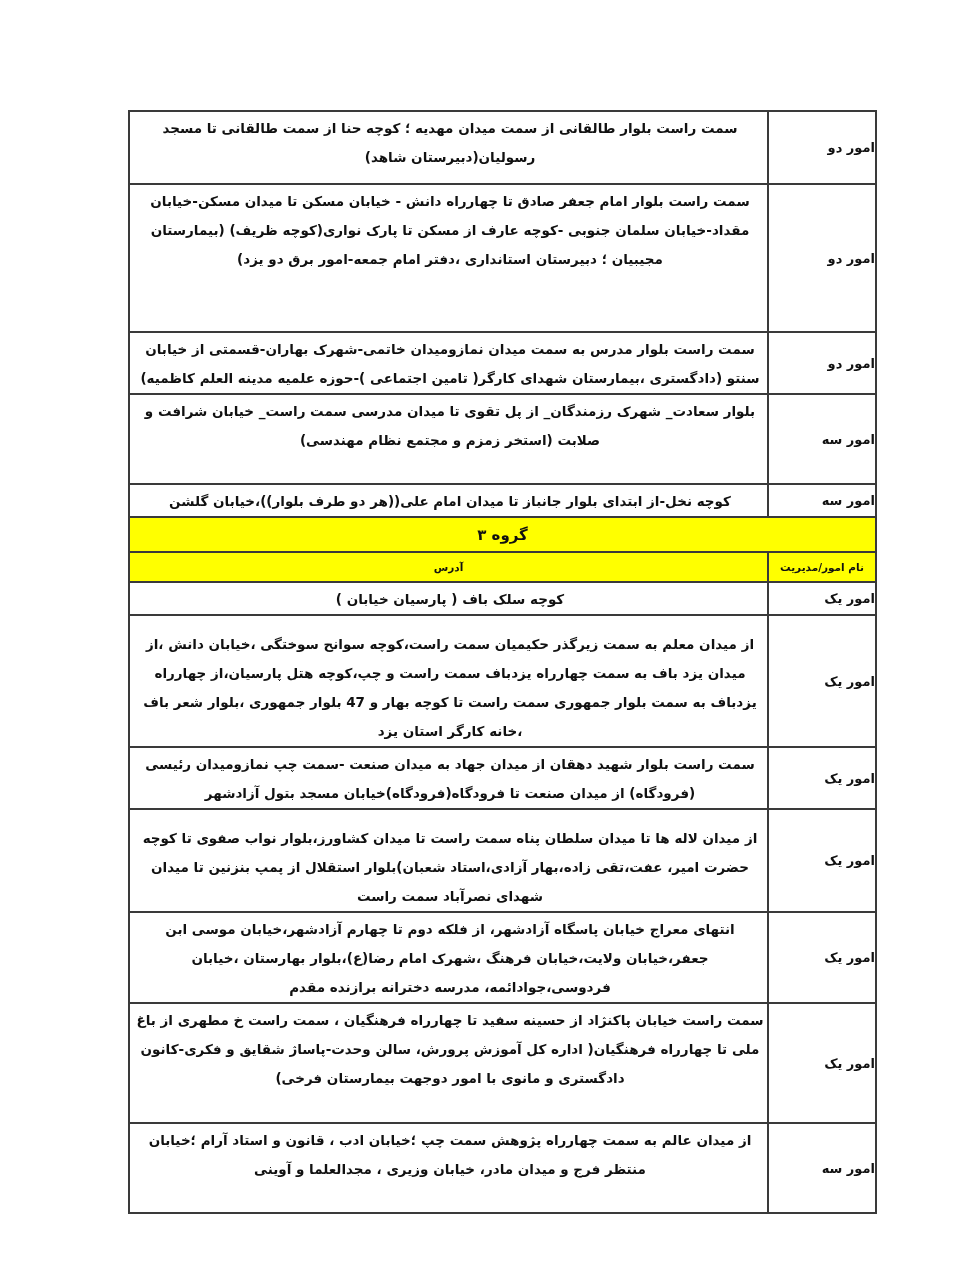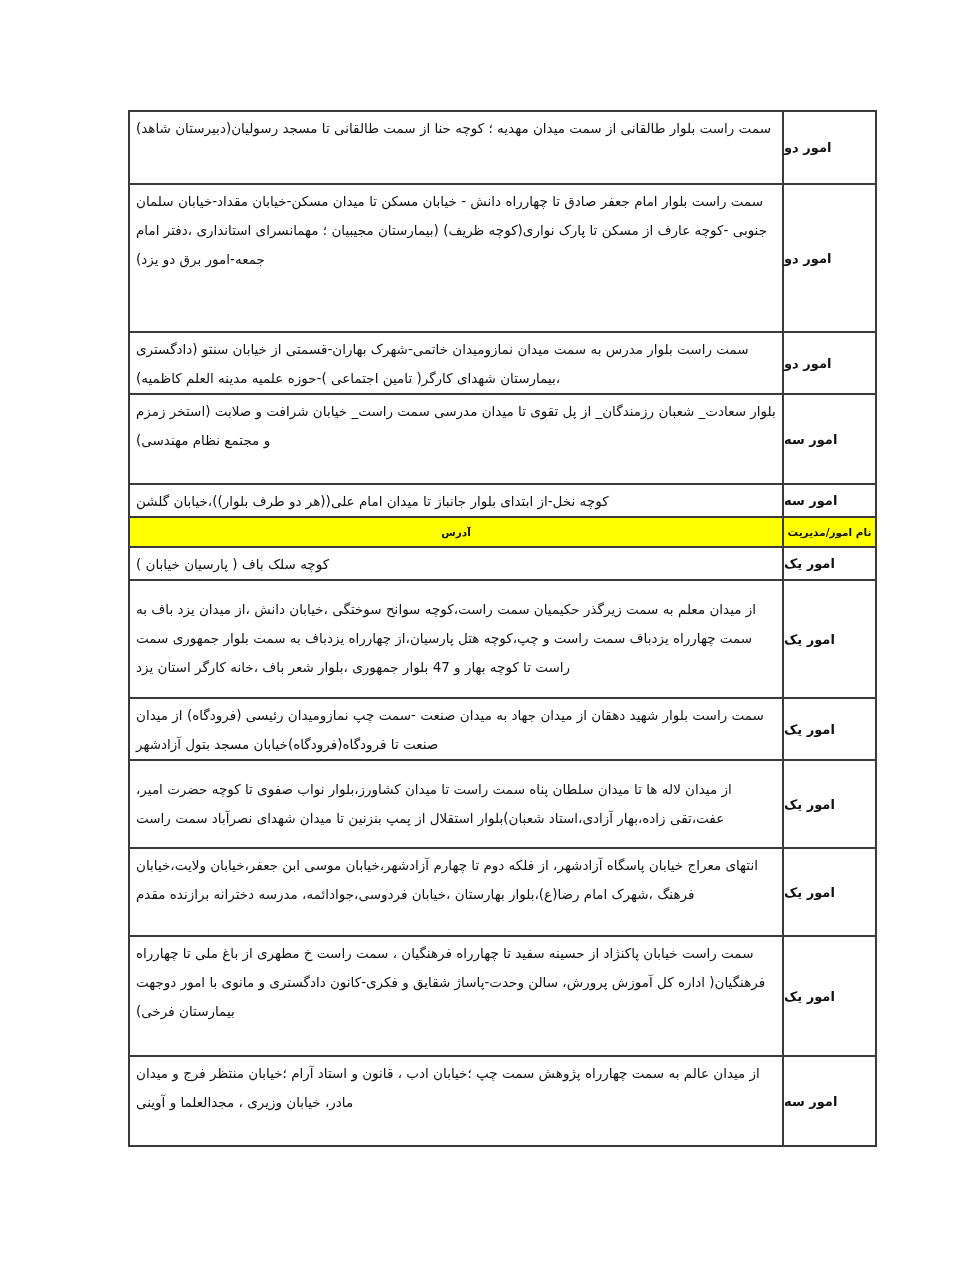--- a/index.html
+++ b/index.html
@@ -31,30 +31,30 @@
       direction: rtl;
       table-layout: fixed;
     }
     table.addr-table td {
       border: 2px solid #3a3a3a;
       padding: 0;
       vertical-align: top;
       box-sizing: border-box;
     }
     td.name-cell {
-      width: 93px;
-      text-align: left;
+      width: 108px;
+      text-align: right;
       vertical-align: middle !important;
       font-size: 13px;
       font-weight: bold;
     }
     td.addr-cell {
-      text-align: left;
+      text-align: center;
       font-size: 13.5px;
-      font-weight: normal;
+      font-weight: bold;
       line-height: 29px;
       padding: 2px 3px 0 6px !important;
     }
     tr.yellow td {
       background: #ffff00;
     }
     td.group-title {
       text-align: center;
       vertical-align: middle !important;
       font-size: 15px;
@@ -81,35 +81,38 @@
 <div class="page">
   <table class="addr-table">
     <tbody>
 
       <tr style="height:73px">
         <td class="name-cell">امور دو</td>
         <td class="addr-cell">سمت راست بلوار طالقانی از سمت میدان مهدیه ؛ کوچه حنا از سمت طالقانی تا مسجد رسولیان(دبیرستان شاهد)</td>
       </tr>
       <tr style="height:148px">
         <td class="name-cell">امور دو</td>
-        <td class="addr-cell">سمت راست بلوار امام جعفر صادق تا چهارراه دانش - خیابان مسکن تا میدان مسکن-خیابان مقداد-خیابان سلمان جنوبی -کوچه عارف از مسکن تا پارک نواری(کوچه ظریف) (بیمارستان مجیبیان ؛ مهمانسرای استانداری ،دفتر امام جمعه-امور برق دو یزد)</td>
+        <td class="addr-cell">سمت راست بلوار امام جعفر صادق تا چهارراه دانش - خیابان مسکن تا میدان مسکن-خیابان مقداد-خیابان سلمان جنوبی -کوچه عارف از مسکن تا پارک نواری(کوچه ظریف) (بیمارستان مجیبیان ؛ دبیرستان استانداری ،دفتر امام جمعه-امور برق دو یزد)</td>
       </tr>
       <tr style="height:58px">
         <td class="name-cell">امور دو</td>
         <td class="addr-cell">سمت راست بلوار مدرس به سمت میدان نمازومیدان خاتمی-شهرک بهاران-قسمتی از خیابان سنتو (دادگستری ،بیمارستان شهدای کارگر( تامین اجتماعی )-حوزه علمیه مدینه العلم کاظمیه)</td>
       </tr>
       <tr style="height:90px">
         <td class="name-cell">امور سه</td>
-        <td class="addr-cell">بلوار سعادت_ شعبان رزمندگان_ از پل تقوی تا میدان مدرسی سمت راست_ خیابان شرافت و صلابت (استخر زمزم و مجتمع نظام مهندسی)</td>
+        <td class="addr-cell">بلوار سعادت_ شهرک رزمندگان_ از پل تقوی تا میدان مدرسی سمت راست_ خیابان شرافت و صلابت (استخر زمزم و مجتمع نظام مهندسی)</td>
       </tr>
       <tr style="height:29px">
         <td class="name-cell">امور سه</td>
         <td class="addr-cell">کوچه نخل-از ابتدای بلوار جانباز تا میدان امام علی((هر دو طرف بلوار))،خیابان گلشن</td>
       </tr>
 
+      <tr class="yellow" style="height:35px">
+        <td colspan="2" class="group-title">گروه ۳</td>
+      </tr>
       <tr class="yellow" style="height:30px">
         <td class="col-head-name">نام امور/مدیریت</td>
         <td class="col-head">آدرس</td>
       </tr>
 
       <tr style="height:29px">
         <td class="name-cell">امور یک</td>
         <td class="addr-cell">کوچه سلک باف ( پارسیان خیابان )</td>
       </tr>
       <tr style="height:118px">

